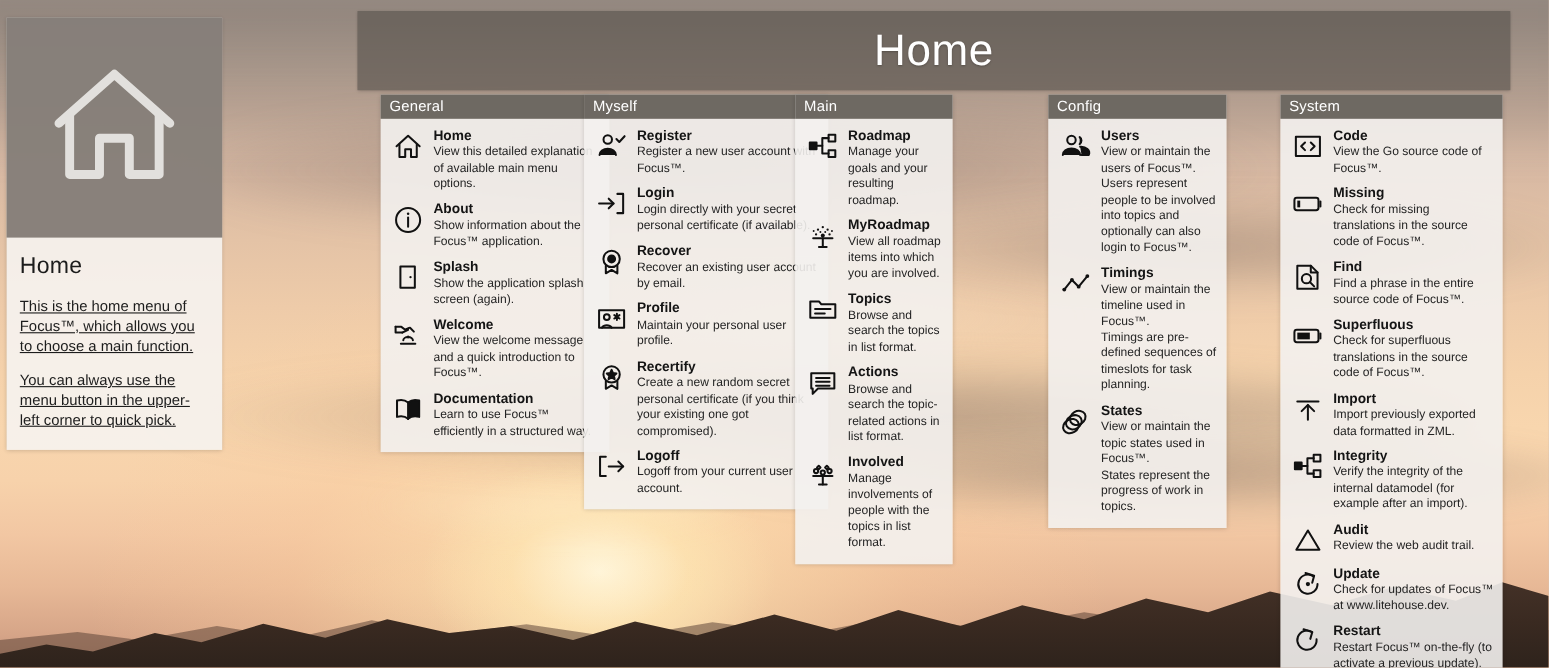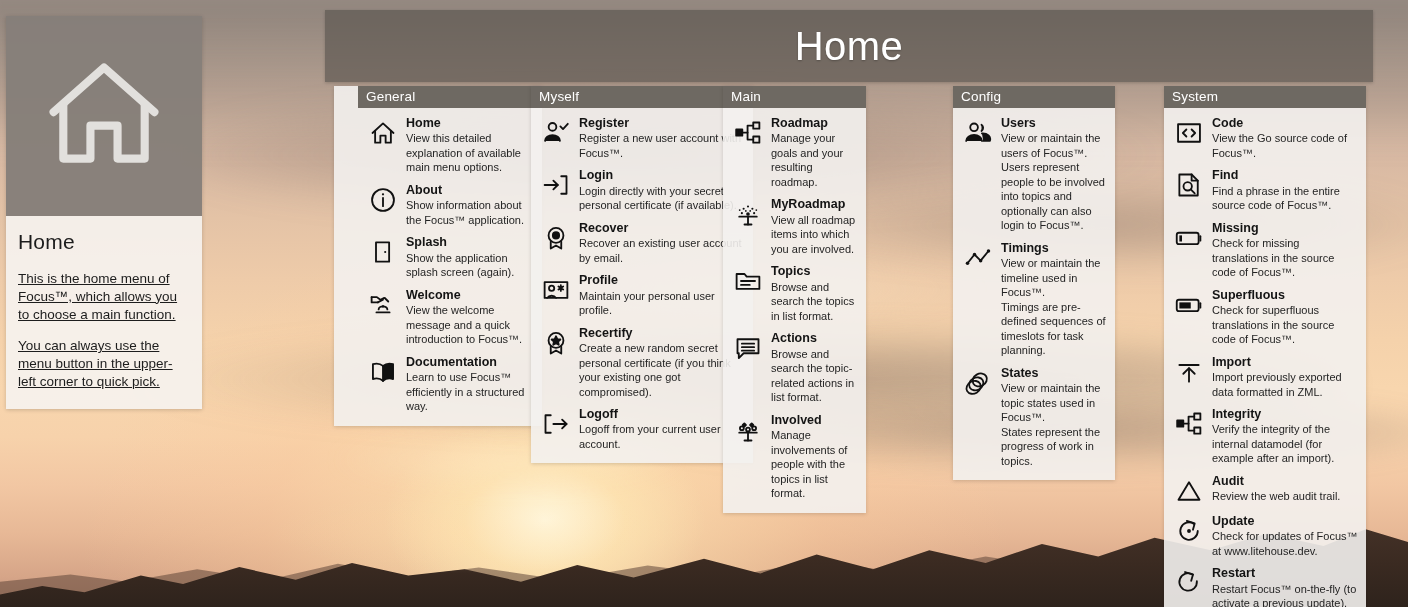--- a/index.html
+++ b/index.html
@@ -125,21 +125,21 @@
     flex:0 0 30px; width:30px; height:30px;
     display:flex; align-items:center; justify-content:center;
     margin-top:2px;
   }
   .mi-icon svg { width:28px; height:28px; display:block; }
   .mi-text { flex:1 1 auto; min-width:0; }
   .mi-title { font-size:12.5px; font-weight:700; color:#141414; line-height:1.15; margin-bottom:1px; }
   .mi-desc { font-size:11px; line-height:1.32; color:#242424; }
 
   
-  #col-general { left:334px; width:208px;padding-left:24px; }
+  #col-general { left:346px; width:208px; }
   #col-myself  { left:531px; width:222px; }
   #col-main    { left:723px; width:143px; }
   #col-config  { left:953px; width:162px; }
   #col-system  { left:1164px; width:202px; }
 </style>
 </head>
 <body>
 
 <div id="wallpaper">
   <div class="sky"></div>
@@ -482,42 +482,42 @@
             </svg>
           </span>
           <span class="mi-text">
             <div class="mi-title">Code</div>
             <div class="mi-desc">View the Go source code of Focus™.</div>
           </span>
         </div>
         <div class="menu-item">
           <span class="mi-icon">
             <svg viewBox="0 0 32 32" fill="none" stroke="#111" stroke-width="2.1" stroke-linecap="round" stroke-linejoin="round">
+              <rect x="2" y="10" width="25" height="13" rx="2.5"></rect>
+              <path d="M29 14 V19"></path>
+              <rect x="5" y="13" width="3" height="7" fill="#111" stroke="none"></rect>
+            </svg>
+          </span>
+          <span class="mi-text">
+            <div class="mi-title">Missing</div>
+            <div class="mi-desc">Check for missing translations in the source code of Focus™.</div>
+          </span>
+        </div>
+        <div class="menu-item">
+          <span class="mi-icon">
+            <svg viewBox="0 0 32 32" fill="none" stroke="#111" stroke-width="2.1" stroke-linecap="round" stroke-linejoin="round">
               <path d="M5 4 H19 L26 11 V28 H5 Z"></path>
               <path d="M19 4 V11 H26"></path>
               <circle cx="14.5" cy="17.5" r="4.8"></circle>
               <path d="M18 21 L22.5 25.5"></path>
             </svg>
           </span>
           <span class="mi-text">
             <div class="mi-title">Find</div>
             <div class="mi-desc">Find a phrase in the entire source code of Focus™.</div>
-          </span>
-        </div>
-        <div class="menu-item">
-          <span class="mi-icon">
-            <svg viewBox="0 0 32 32" fill="none" stroke="#111" stroke-width="2.1" stroke-linecap="round" stroke-linejoin="round">
-              <rect x="2" y="10" width="25" height="13" rx="2.5"></rect>
-              <path d="M29 14 V19"></path>
-              <rect x="5" y="13" width="3" height="7" fill="#111" stroke="none"></rect>
-            </svg>
-          </span>
-          <span class="mi-text">
-            <div class="mi-title">Missing</div>
-            <div class="mi-desc">Check for missing translations in the source code of Focus™.</div>
           </span>
         </div>
         <div class="menu-item">
           <span class="mi-icon">
             <svg viewBox="0 0 32 32" fill="none" stroke="#111" stroke-width="2.1" stroke-linecap="round" stroke-linejoin="round">
               <rect x="2" y="10" width="25" height="13" rx="2.5"></rect>
               <path d="M29 14 V19"></path>
               <rect x="5" y="13" width="13" height="7" fill="#111" stroke="none"></rect>
             </svg>
           </span>

